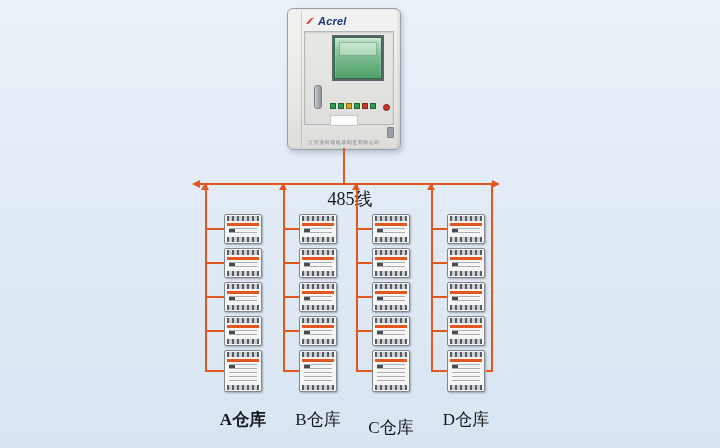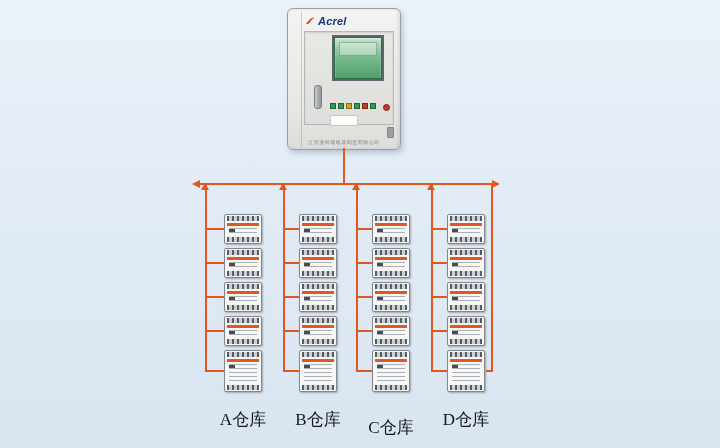--- a/index.html
+++ b/index.html
@@ -85,20 +85,21 @@
     <div class="indicator"></div>
     <div class="sticker"></div>
     <div class="lock"></div>
     <div class="cab-foot">江苏安科瑞电器制造有限公司</div>
   </div>
 
   <div class="bus" style="left:343px;top:148px;width:2px;height:36px;"></div>
   <div class="bus" style="left:200px;top:183px;width:292px;height:2px;"></div>
   <div class="arrow" style="left:192px;top:180px;border-top:4px solid transparent;border-bottom:4px solid transparent;border-right:8px solid var(--bus,#e2571f);"></div>
   <div class="arrow" style="left:492px;top:180px;border-top:4px solid transparent;border-bottom:4px solid transparent;border-left:8px solid var(--bus,#e2571f);"></div>
+  <div class="bus-label">485线</div>
 
   <div id="columns">
       <div class="bus" style="left: 205px; top: 184px; width: 2px; height: 188px;"></div>
       <div class="arrow" style="left: 201px; top: 183px; border-left: 4px solid transparent; border-right: 4px solid transparent; border-bottom: 7px solid rgb(226, 87, 31);"></div>
       <div class="device" style="left: 224px; top: 214px; height: 30px;">
         <div class="term-top"></div>
         <div class="band"></div>
         <div class="chip"></div>
         <div class="face"></div>
         <div class="term-bot"></div>
@@ -129,21 +130,21 @@
       </div>
       <div class="bus" style="left: 206px; top: 330px; width: 18px; height: 2px;"></div>
       <div class="device" style="left: 224px; top: 350px; height: 42px;">
         <div class="term-top"></div>
         <div class="band"></div>
         <div class="chip"></div>
         <div class="face"></div>
         <div class="term-bot"></div>
       </div>
       <div class="bus" style="left: 206px; top: 370px; width: 18px; height: 2px;"></div>
-      <div class="wh-label" style="left: 213px;">A仓库</div>
+      <div class="wh-label" style="left: 213px; font-weight: bold;">A仓库</div>
       <div class="bus" style="left: 283px; top: 184px; width: 2px; height: 188px;"></div>
       <div class="arrow" style="left: 279px; top: 183px; border-left: 4px solid transparent; border-right: 4px solid transparent; border-bottom: 7px solid rgb(226, 87, 31);"></div>
       <div class="device" style="left: 299px; top: 214px; height: 30px;">
         <div class="term-top"></div>
         <div class="band"></div>
         <div class="chip"></div>
         <div class="face"></div>
         <div class="term-bot"></div>
       </div>
       <div class="bus" style="left: 284px; top: 228px; width: 15px; height: 2px;"></div>

